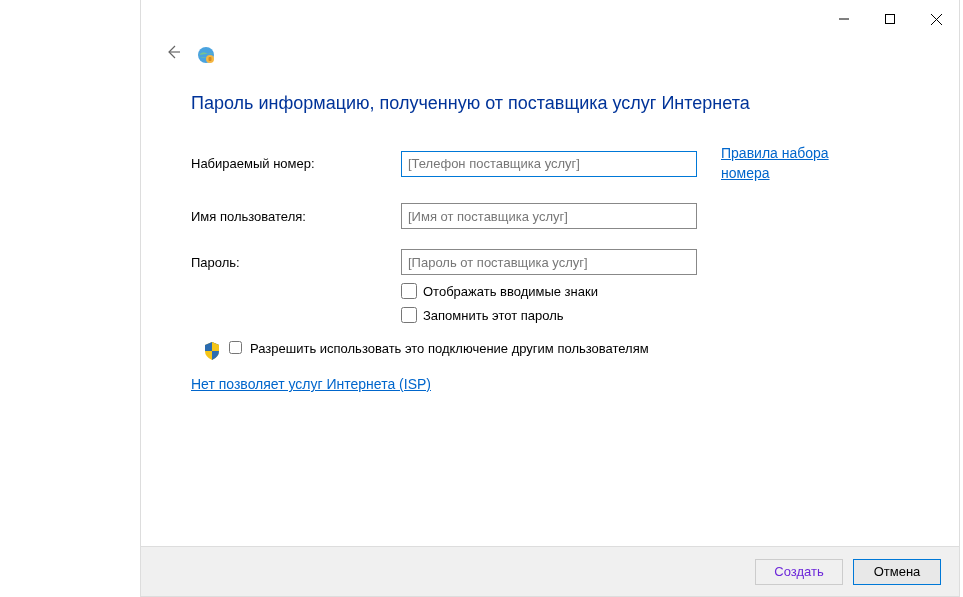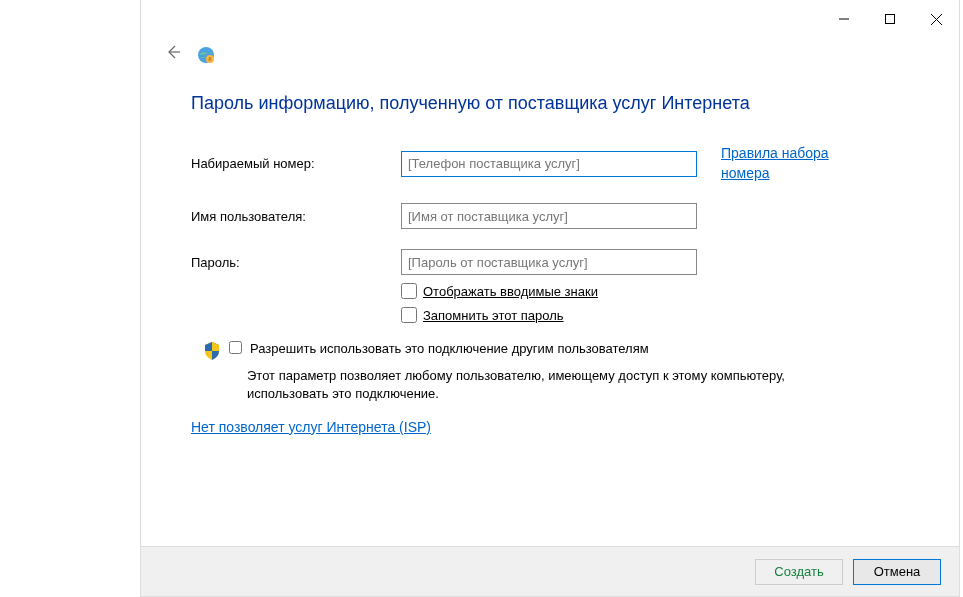--- a/index.html
+++ b/index.html
@@ -101,21 +101,20 @@
       color: #0066cc;
       text-decoration: underline;
       font-size: 14px;
       cursor: pointer;
       line-height: 1.4;
     }
     .checkbox-group {
       margin-left: 210px;
       margin-top: -12px;
       margin-bottom: 16px;
-      text-decoration: underline;
     }
     .checkbox-row {
       display: flex;
       align-items: center;
       gap: 6px;
       margin-bottom: 8px;
     }
     .checkbox-row input[type="checkbox"] {
       width: 16px;
       height: 16px;
@@ -157,21 +156,21 @@
     .btn {
       min-width: 88px;
       height: 26px;
       font-size: 13px;
       font-family: inherit;
       border: 1px solid #aaa;
       background: #e8e8e8;
       padding: 0 14px;
     }
     .btn.disabled {
-      color: #15803d;
+      color: #6d28d9;
       border-color: #ccc;
       background: #f0f0f0;
     }
     .btn.default {
       border: 1px solid #0078d7;
       background: #e8e8e8;
       color: #000;
     }
   </style>
 </head>
@@ -261,21 +260,20 @@
           <svg width="18" height="20" viewBox="0 0 18 20">
             <path d="M9 1 L16 4 L16 10 Q16 16 9 19 Q2 16 2 10 L2 4 Z" fill="#f5c518"></path>
             <path d="M9 1 L16 4 L16 10 Q16 16 9 19 L9 1 Z" fill="#2b6cb0"></path>
             <path d="M9 10 L2 10 L2 4 L9 1 Z" fill="#2b6cb0"></path>
             <path d="M9 10 L16 10 L16 4 L9 1 Z" fill="#f5c518"></path>
           </svg>
         </span>
         <input type="checkbox" style="">
         <label>Разрешить использовать это подключение другим пользователям</label>
       </div>
-      <div class="share-desc">Этот параметр позволяет любому пользователю, имеющему доступ к этому компьютеру, использовать это подключение.</div>
     </div>
 
     <div class="isp-link">
       <span class="link">Нет позволяет услуг Интернета (ISP)</span>
     </div>
   </div>
 
   <div class="button-bar">
     <button class="btn disabled" disabled="">Создать</button>
     <button class="btn default">Отмена</button>

